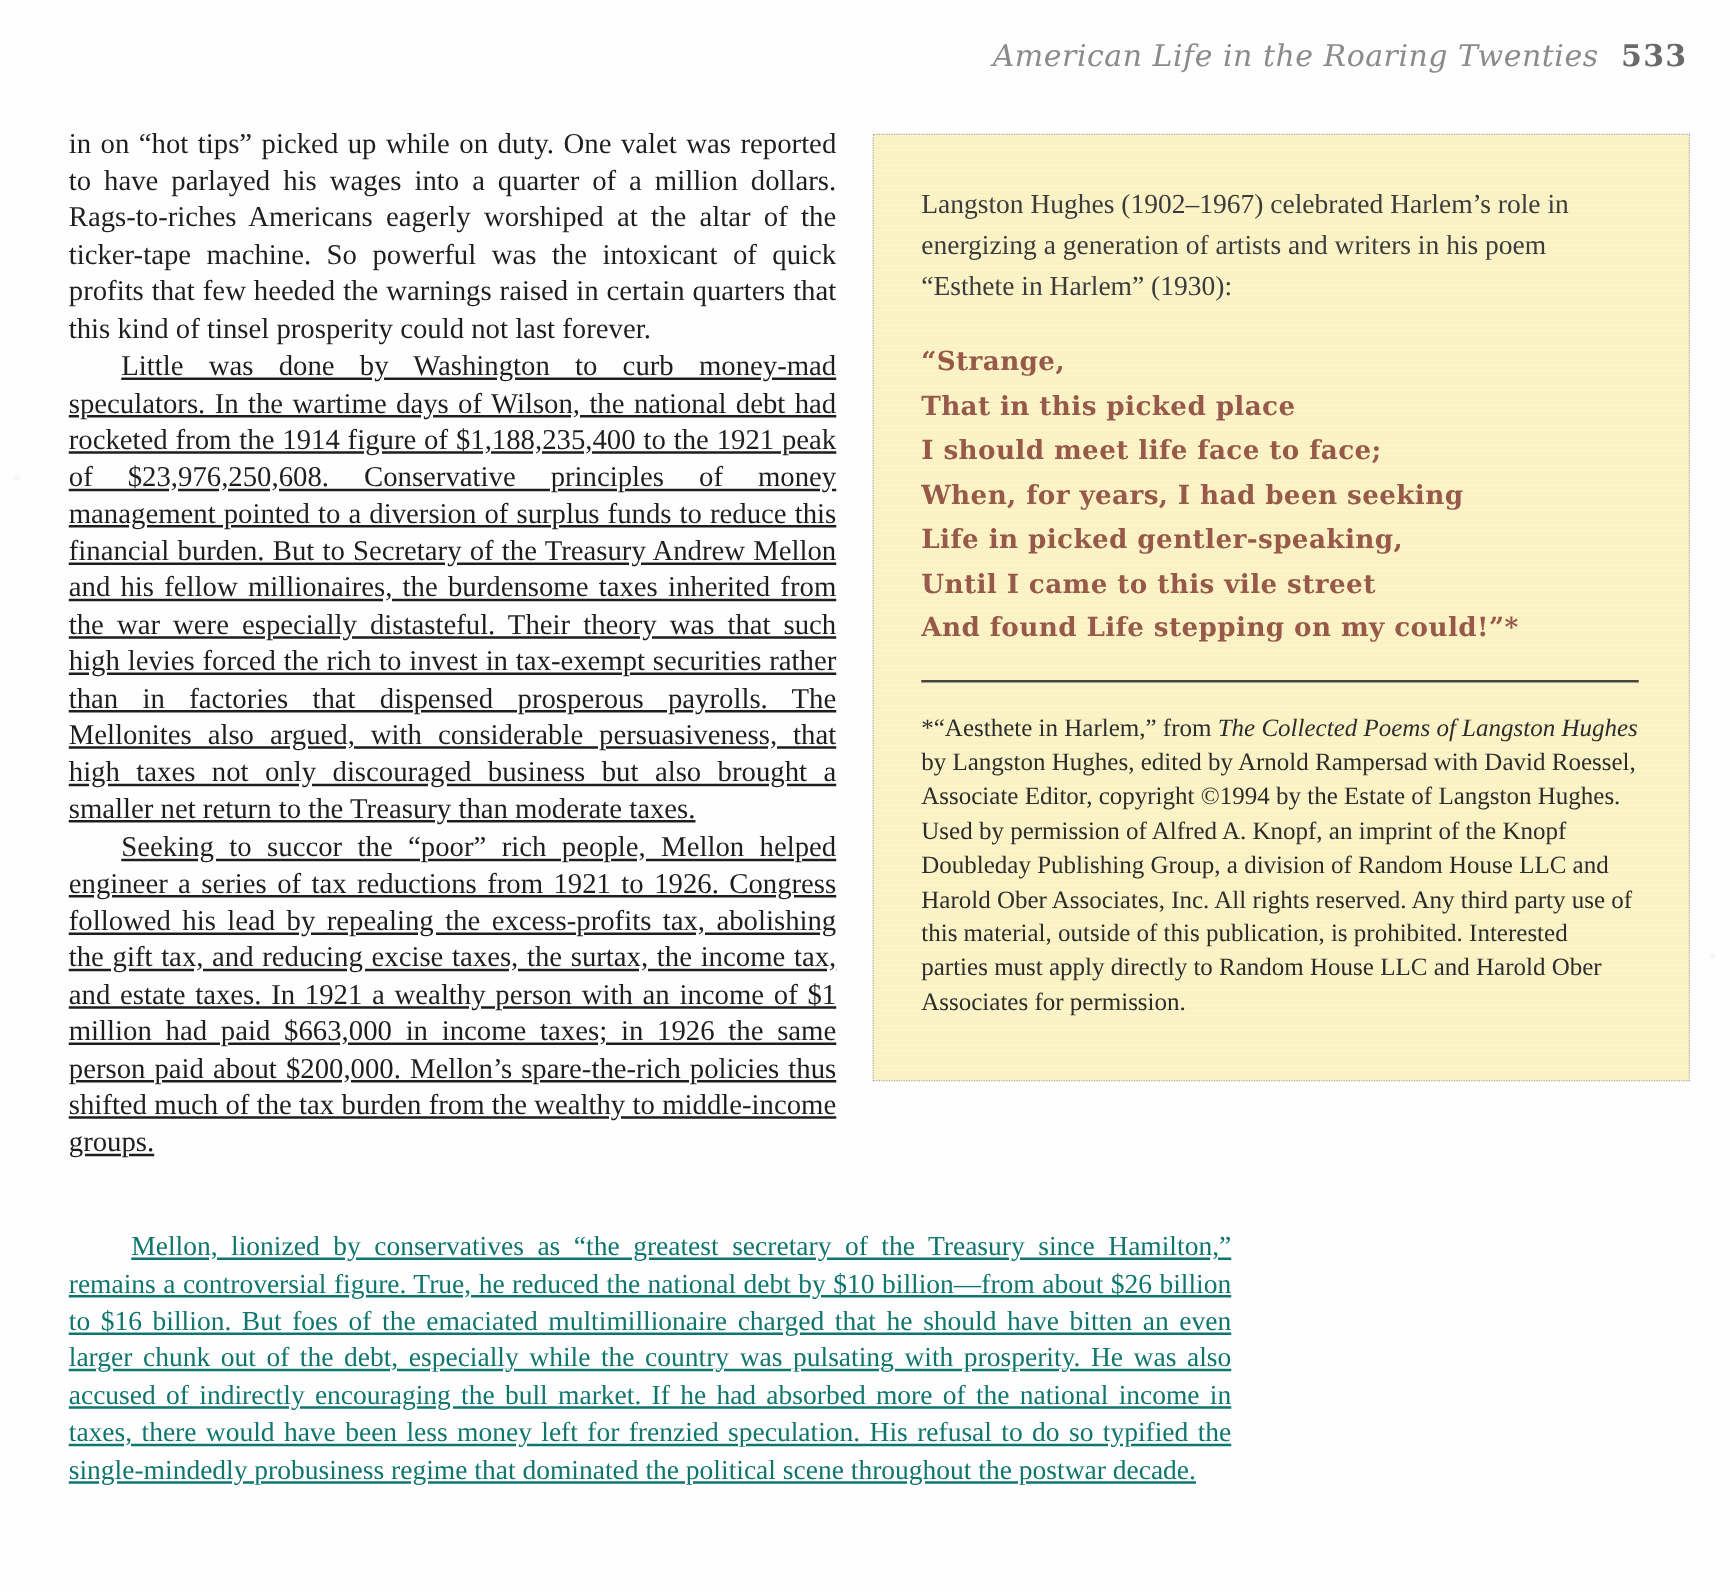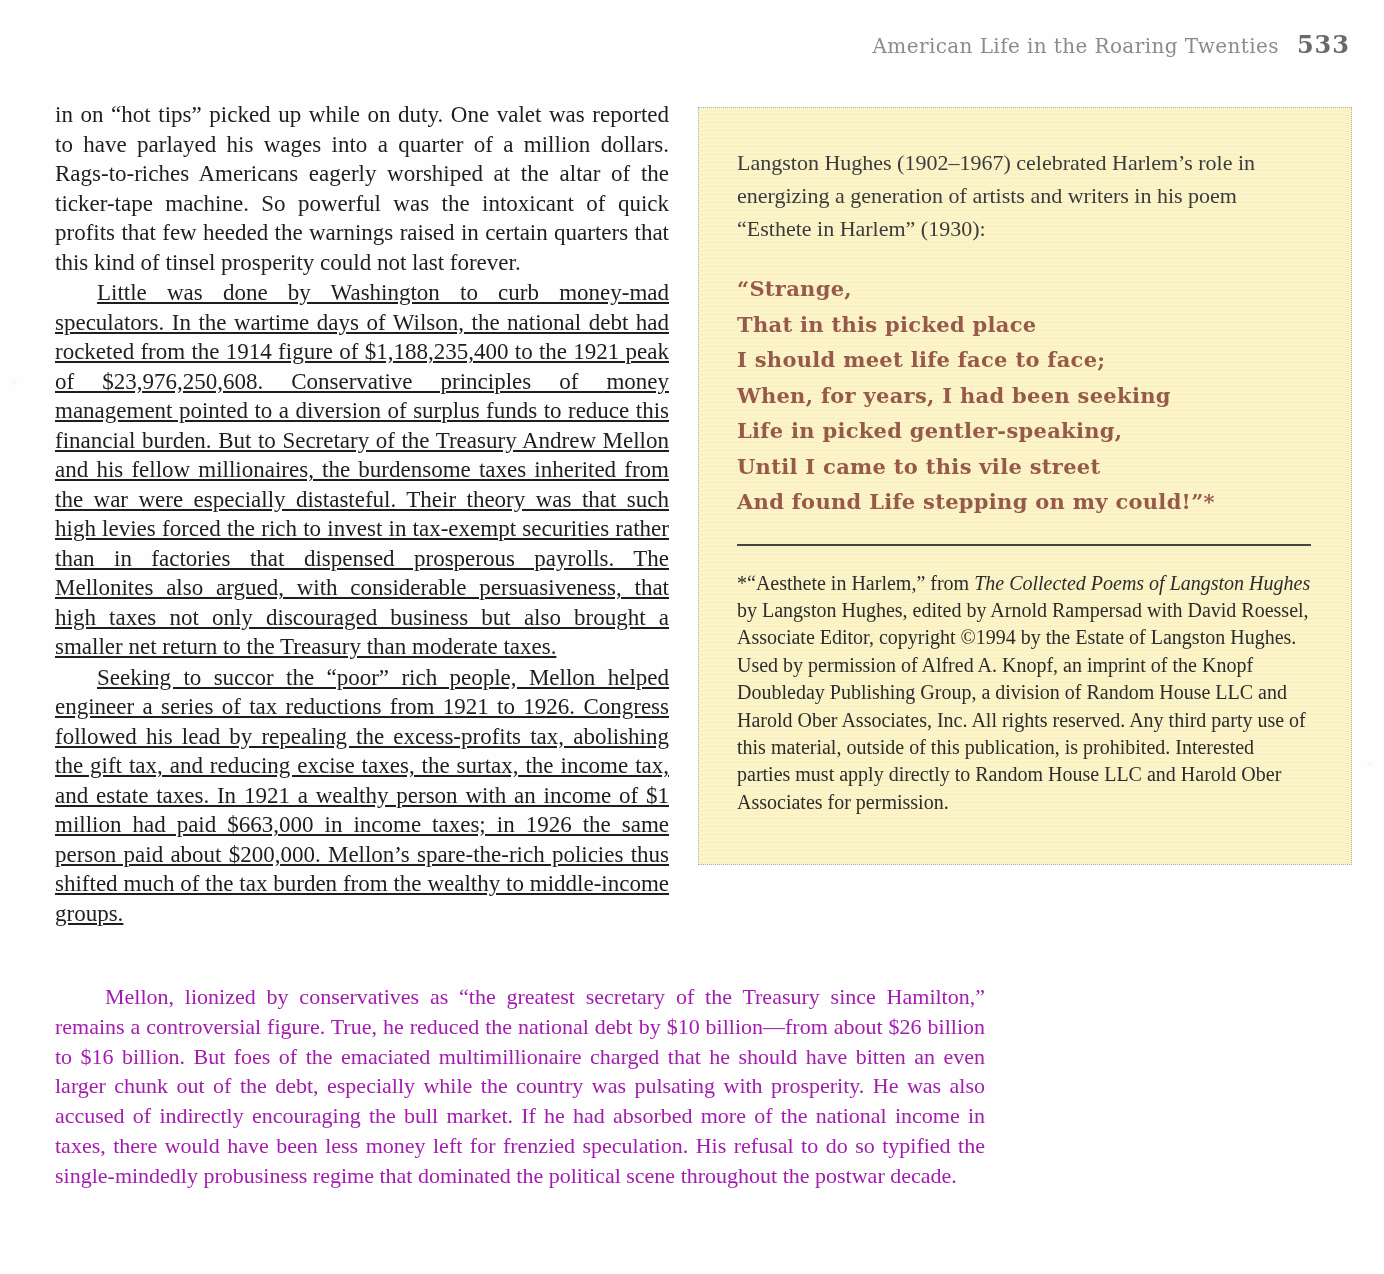--- a/index.html
+++ b/index.html
@@ -26,23 +26,24 @@
   .header {
     position: absolute;
     top: 30px;
     right: 34px;
     display: flex;
     align-items: baseline;
     gap: 18px;
     font-family: "DejaVu Serif", serif;
   }
   .header-title {
-    font-size: 20px;
+    font-size: 24px;
     color: #8b8b8b;
     letter-spacing: 0.4px;
+    font-style: italic;
   }
   .header-page {
     font-size: 24px;
     font-weight: bold;
     color: #6a6a6a;
     letter-spacing: 1px;
     text-align: right;
   }
 
   .left-column {
@@ -60,21 +61,22 @@
 
   .bottom-paragraph {
     position: absolute;
     left: 55px;
     top: 982px;
     width: 930px;
     font-size: 22px;
     line-height: 29.8px;
     text-align: justify;
     text-indent: 50px;
-    color: #a21caf;
+    color: #0f766e;
+    text-decoration: underline;
   }
 
   .sidebar-box {
     position: absolute;
     left: 698px;
     top: 107px;
     width: 654px;
     height: 758px;
     background:
       repeating-linear-gradient(180deg, rgba(255,255,255,0.20) 0 1px, rgba(255,255,255,0) 1px 4px),

